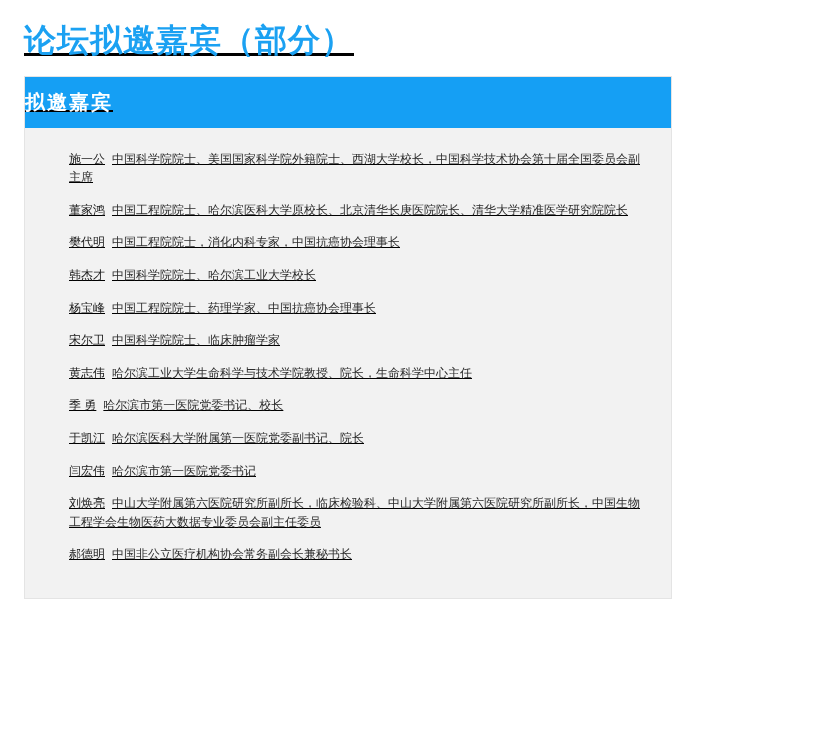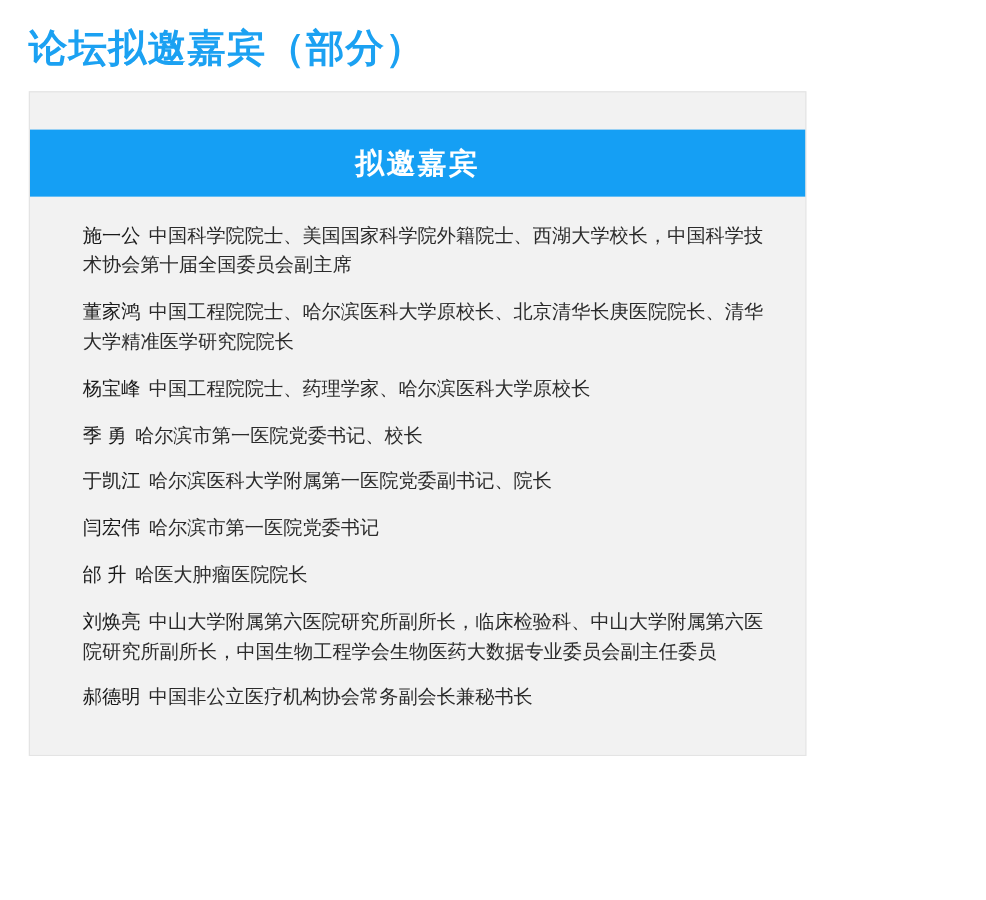--- a/index.html
+++ b/index.html
@@ -11,52 +11,51 @@
     height: 750px;
     background: #ffffff;
     font-family: "Liberation Sans", sans-serif;
     overflow: hidden;
   }
   .page {
     position: relative;
     width: 696px;
     height: 750px;
     box-sizing: border-box;
+    text-decoration: underline;
   }
   .page-title {
     color: #1ba1f2;
     font-size: 32px;
     font-weight: bold;
     letter-spacing: 1px;
     padding: 20px 0 14px 24px;
     margin: 0;
     line-height: 1.3;
   }
   .panel {
     margin: 0 24px;
     background: #f2f2f2;
     border: 1px solid #e4e4e4;
     box-sizing: border-box;
   }
   .panel-header {
     background: #159ff4;
     color: #ffffff;
-    font-size: 24px;
+    font-size: 20px;
     font-weight: bold;
-    text-align: center;
     padding: 12px 0;
     letter-spacing: 2px;
-    margin-top: 31px;
   }
   .panel-body {
     padding: 22px 30px 18px 44px;
     background: #f2f2f2;
   }
   .guest-row {
-    font-size: 16px;
+    font-size: 12px;
     color: #222222;
     line-height: 1.55;
     margin-bottom: 14px;
     word-break: break-all;
   }
   .guest-row:last-child {
     margin-bottom: 16px;
   }
   .guest-name {
     font-weight: normal;
@@ -90,44 +89,53 @@
     <div class="panel-body">
 
       <div class="guest-row">
         <span class="guest-name">施一公</span><span class="guest-sep"></span><span class="guest-desc">中国科学院院士、美国国家科学院外籍院士、西湖大学校长，中国科学技术协会第十届全国委员会副主席</span>
       </div>
 
       <div class="guest-row">
         <span class="guest-name">董家鸿</span><span class="guest-sep"></span><span class="guest-desc">中国工程院院士、哈尔滨医科大学原校长、北京清华长庚医院院长、清华大学精准医学研究院院长</span>
       </div>
 
+      <div class="guest-row">
+        <span class="guest-name">樊代明</span><span class="guest-sep"></span><span class="guest-desc">中国工程院院士，消化内科专家，中国抗癌协会理事长</span>
+      </div>
+
+      <div class="guest-row">
+        <span class="guest-name">韩杰才</span><span class="guest-sep"></span><span class="guest-desc">中国科学院院士、哈尔滨工业大学校长</span>
+      </div>
+
+      <div class="guest-row">
+        <span class="guest-name">杨宝峰</span><span class="guest-sep"></span><span class="guest-desc">中国工程院院士、药理学家、中国抗癌协会理事长</span>
+      </div>
+
+      <div class="guest-row">
+        <span class="guest-name">宋尔卫</span><span class="guest-sep"></span><span class="guest-desc">中国科学院院士、临床肿瘤学家</span>
+      </div>
 
 
       <div class="guest-row">
-        <span class="guest-name">杨宝峰</span><span class="guest-sep"></span><span class="guest-desc">中国工程院院士、药理学家、哈尔滨医科大学原校长</span>
+        <span class="guest-name">黄志伟</span><span class="guest-sep"></span><span class="guest-desc">哈尔滨工业大学生命科学与技术学院教授、院长，生命科学中心主任</span>
       </div>
-
-
-
 
       <div class="guest-row">
         <span class="guest-name">季 勇</span><span class="guest-sep"></span><span class="guest-desc">哈尔滨市第一医院党委书记、校长</span>
       </div>
 
       <div class="guest-row">
         <span class="guest-name">于凯江</span><span class="guest-sep"></span><span class="guest-desc">哈尔滨医科大学附属第一医院党委副书记、院长</span>
       </div>
 
       <div class="guest-row">
         <span class="guest-name">闫宏伟</span><span class="guest-sep"></span><span class="guest-desc">哈尔滨市第一医院党委书记</span>
       </div>
 
-      <div class="guest-row">
-        <span class="guest-name">邰 升</span><span class="guest-sep"></span><span class="guest-desc">哈医大肿瘤医院院长</span>
-      </div>
 
       <div class="guest-row">
         <span class="guest-name">刘焕亮</span><span class="guest-sep"></span><span class="guest-desc">中山大学附属第六医院研究所副所长，临床检验科、中山大学附属第六医院研究所副所长，中国生物工程学会生物医药大数据专业委员会副主任委员</span>
       </div>
 
 
 
       <div class="guest-row">
         <span class="guest-name">郝德明</span><span class="guest-sep"></span><span class="guest-desc">中国非公立医疗机构协会常务副会长兼秘书长</span>
       </div>

